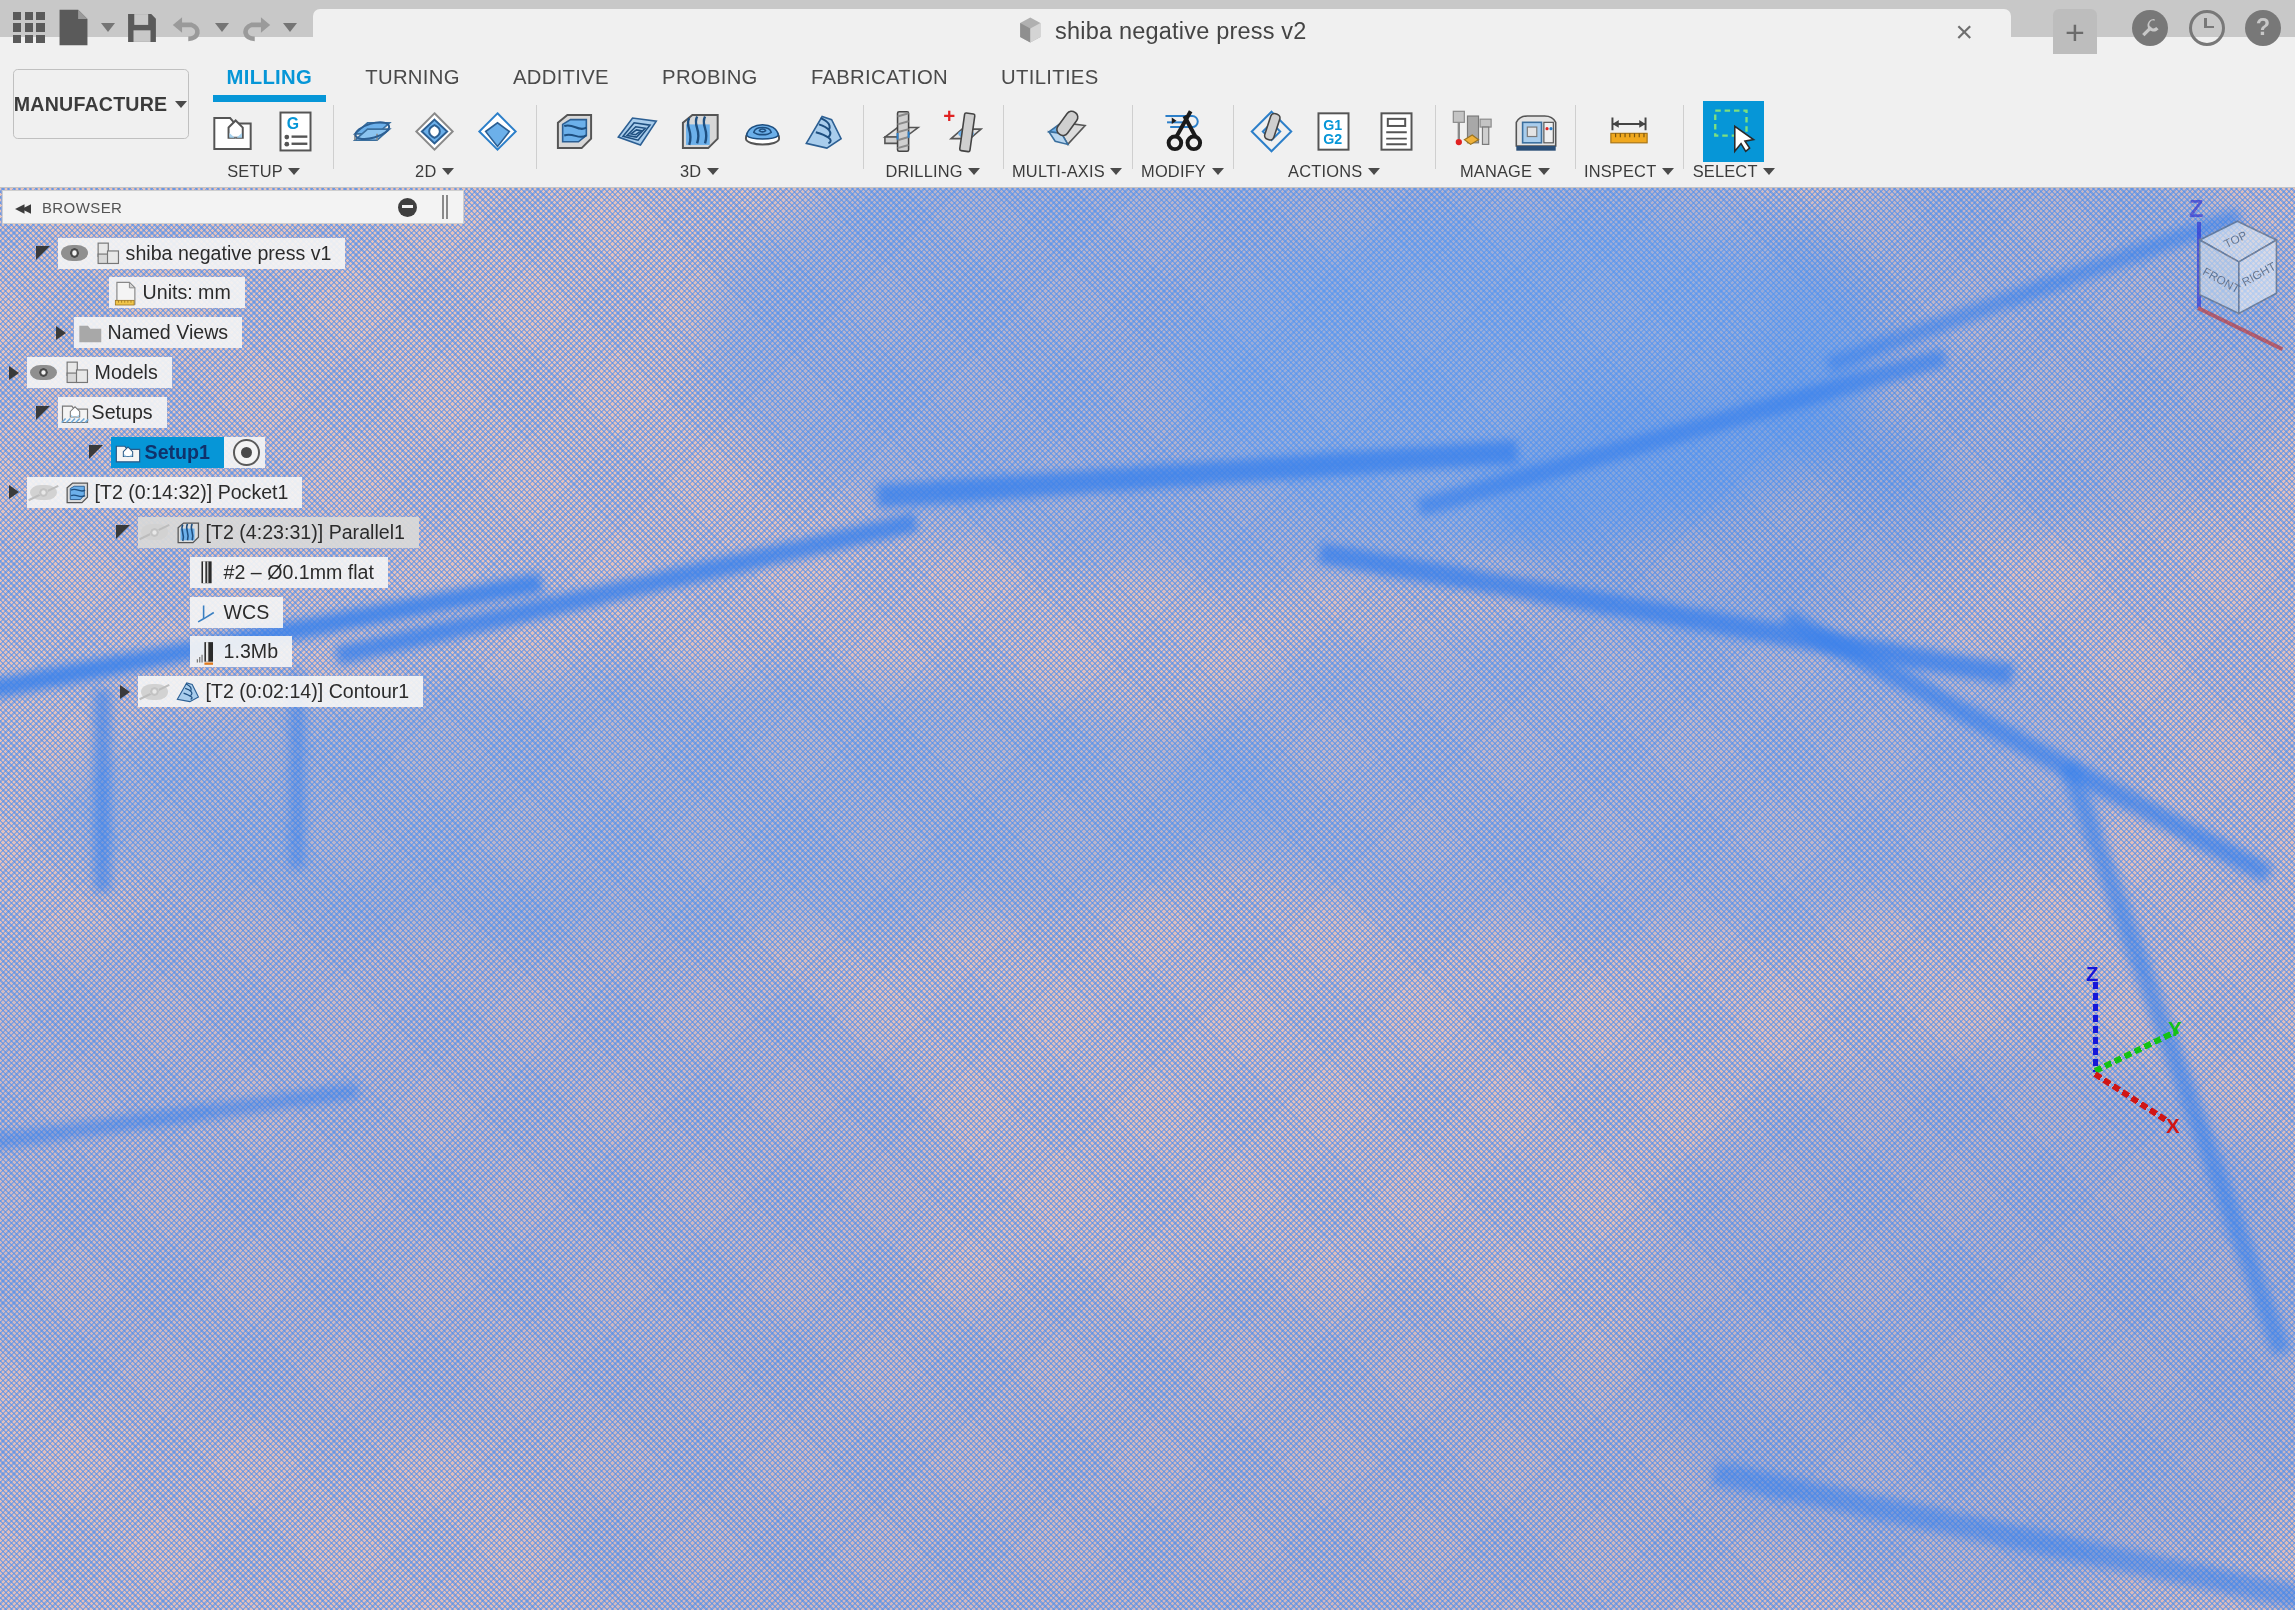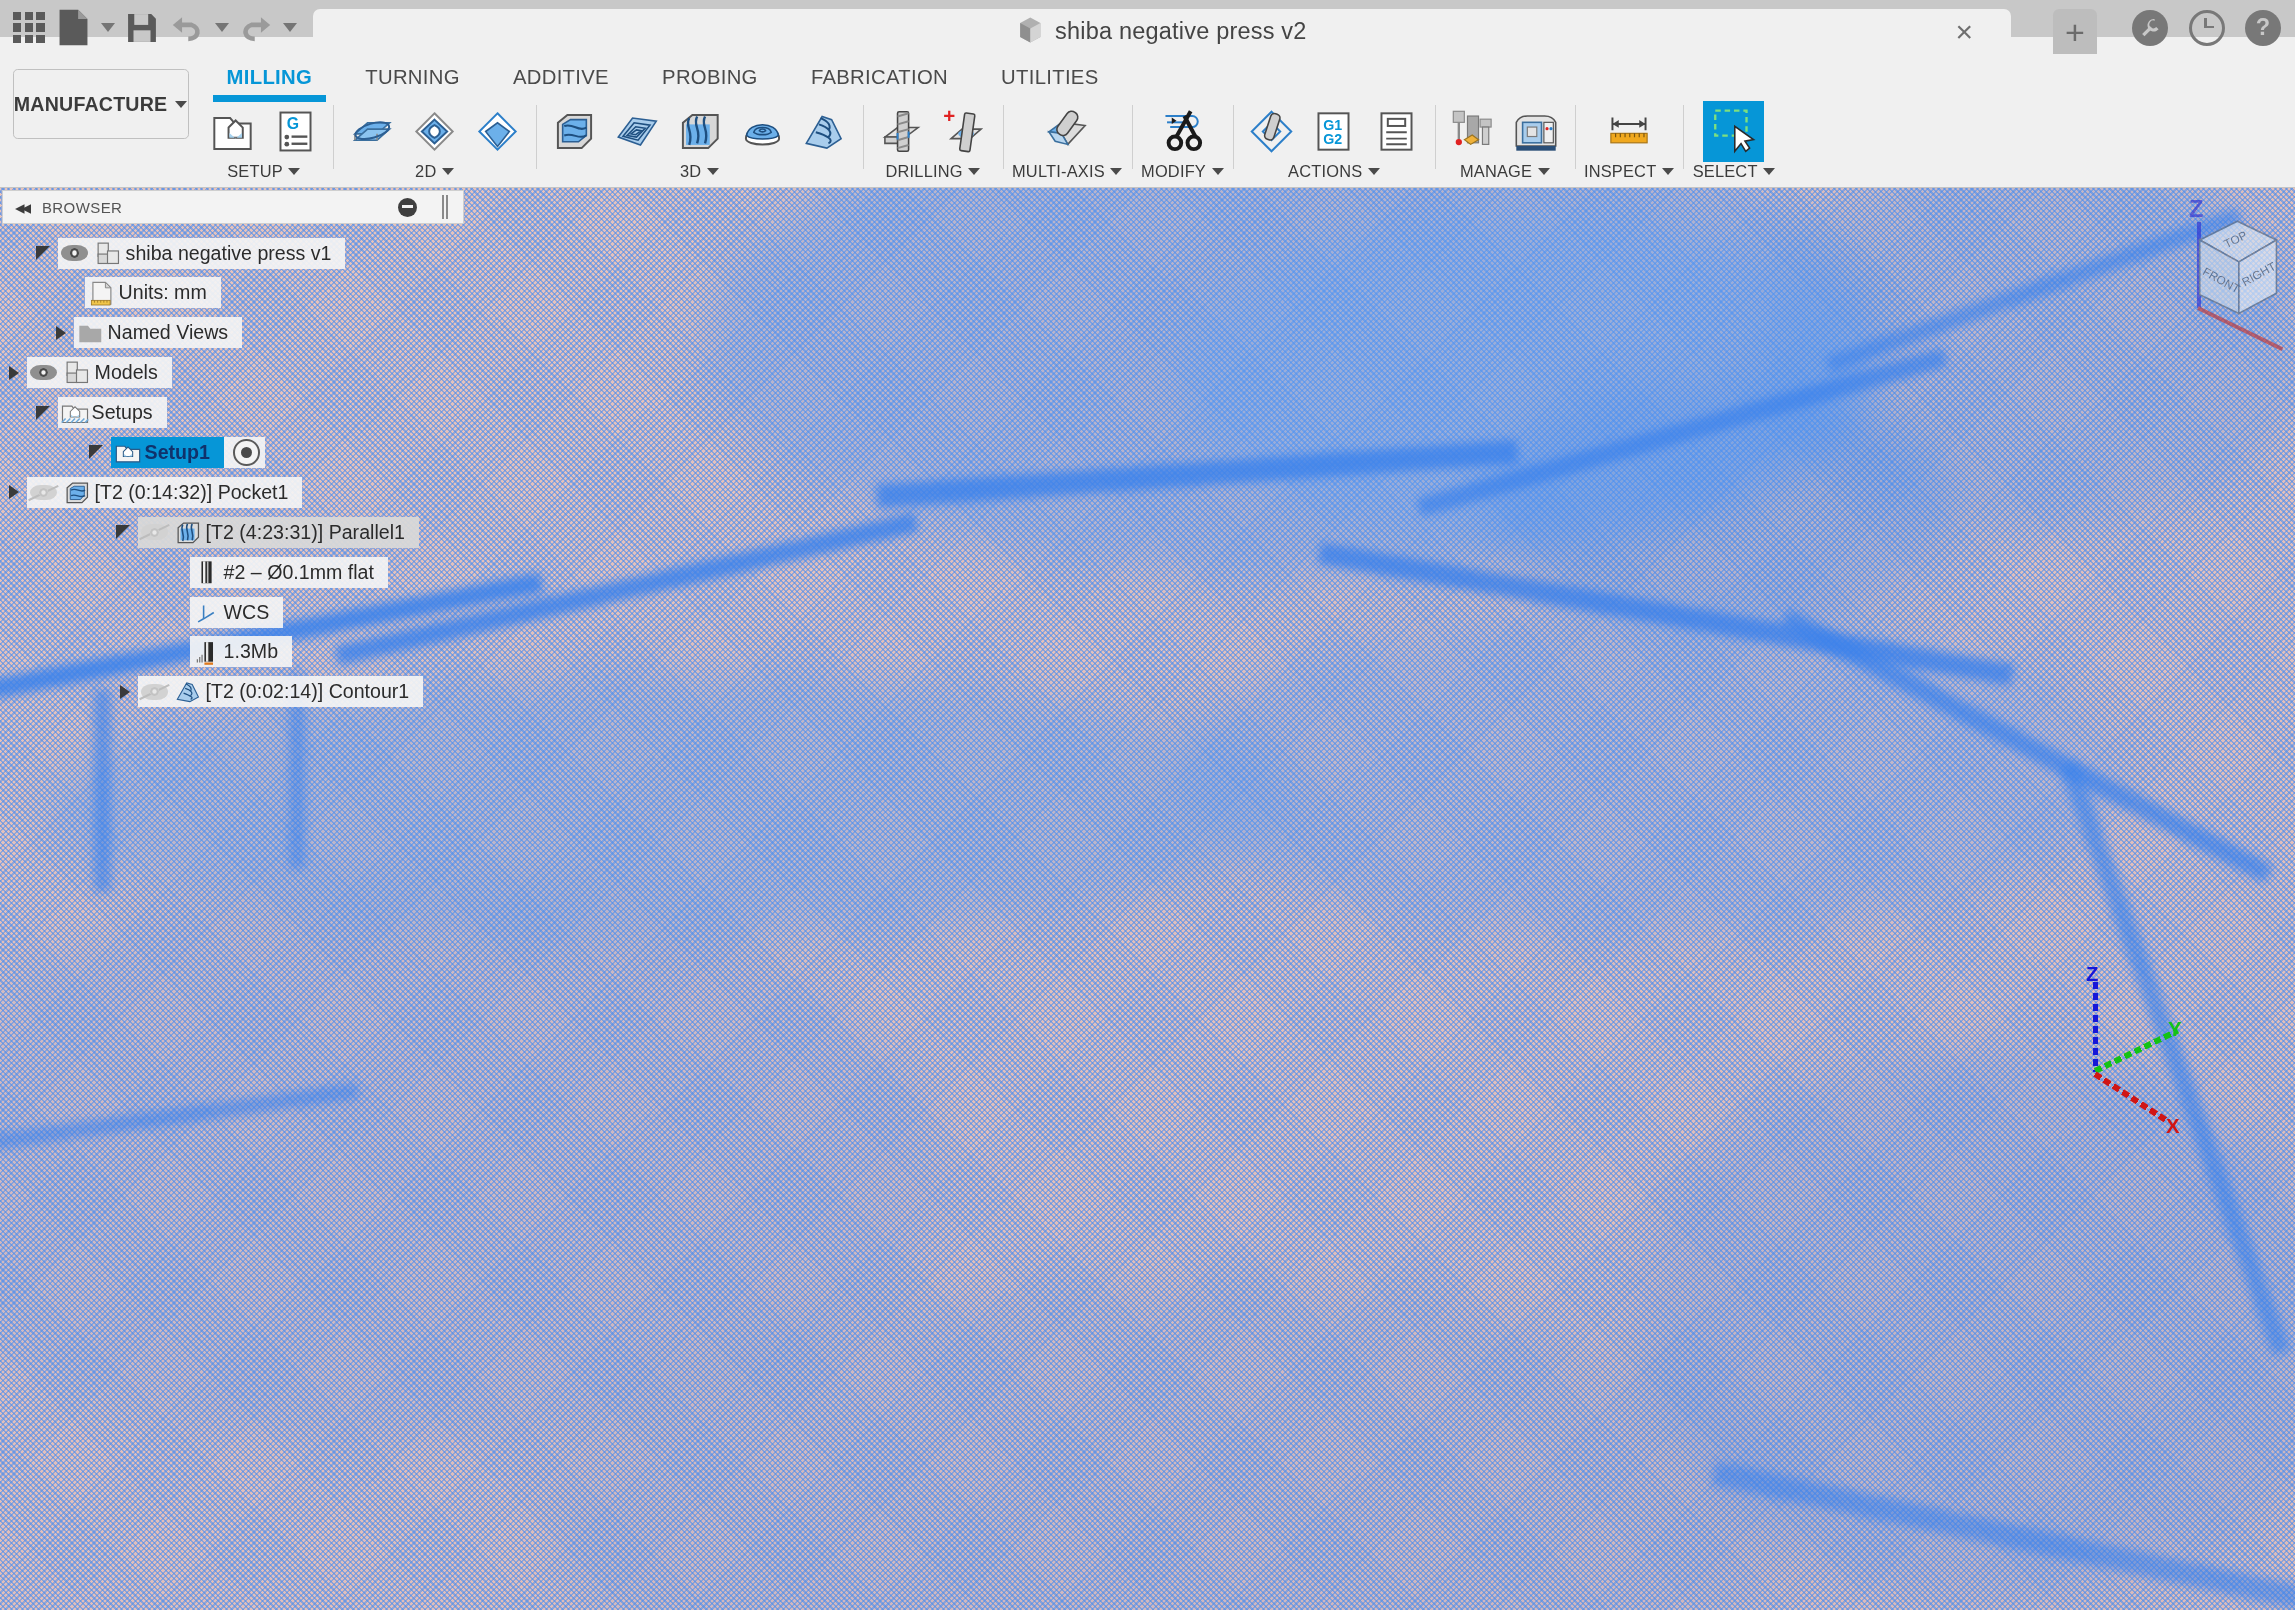--- a/index.html
+++ b/index.html
@@ -603,21 +603,21 @@
         <svg width="26.6" height="26.6" viewBox="0 0 34 34">
             <rect x="4" y="4" width="13" height="17" fill="#e8e8e8" stroke="#777" stroke-width="1.5"></rect>
             <rect x="4" y="18" width="13" height="12" fill="#d8d8d8" stroke="#777" stroke-width="1.5"></rect>
             <rect x="16" y="14" width="14" height="16" fill="#e8e8e8" stroke="#777" stroke-width="1.5"></rect>
           </svg>
       </span>
       <span class="tlabel">shiba negative press v1</span>
     </span>
   </div>
 
-  <div class="trow" style="padding-left:58px;">
+  <div class="trow" style="padding-left:82px;">
     <span class="arrow-slot"></span>
     <span class="tw">
       <span class="ic">
         <svg width="25" height="26.6" viewBox="0 0 32 34">
             <path d="M5 3 h16 l7 7 v21 h-23 z" fill="#f4f4f4" stroke="#888" stroke-width="1.5"></path>
             <path d="M21 3 l7 7 h-7 z" fill="#d4d4d4" stroke="#888" stroke-width="1.2"></path>
             <rect x="3" y="26" width="24" height="6" fill="#f0c54a" stroke="#9a7320" stroke-width="1"></rect>
             <path d="M7 26 v3 M11 26 v3 M15 26 v3 M19 26 v3 M23 26 v3" stroke="#9a7320" stroke-width="1"></path>
           </svg>
       </span>

